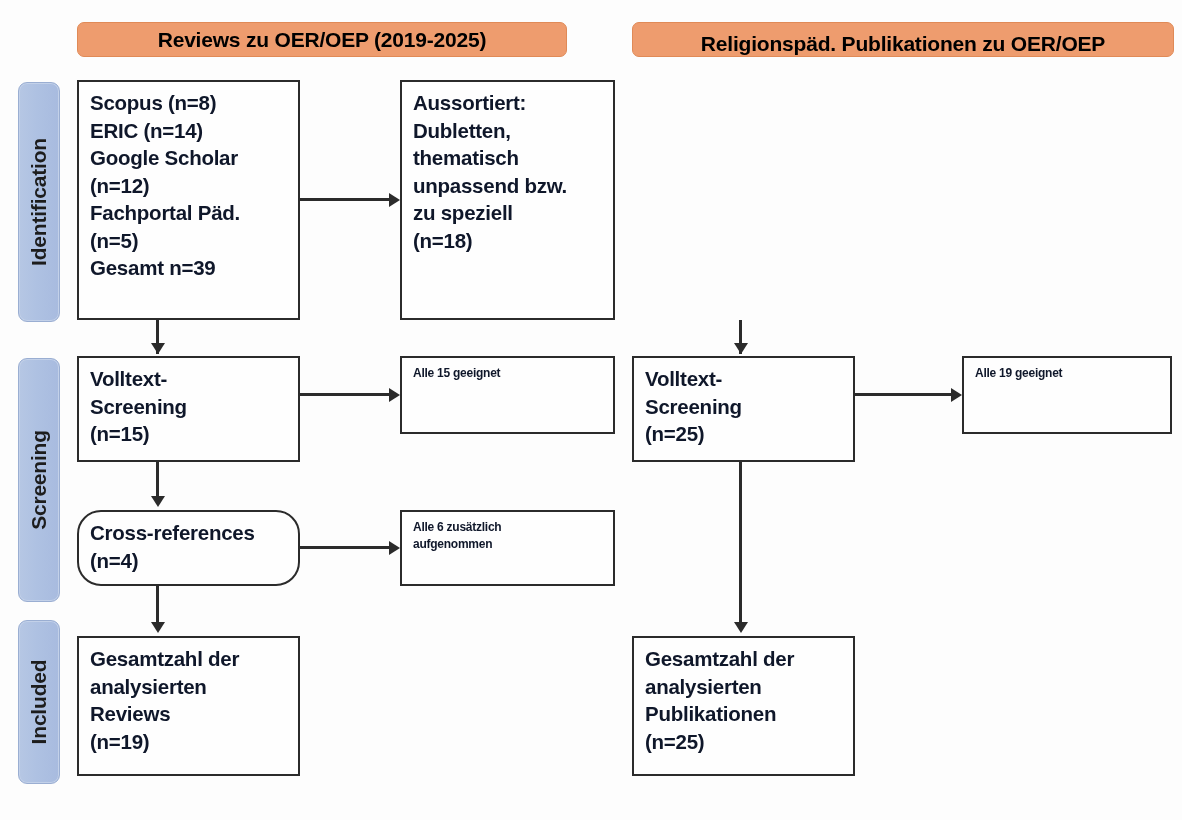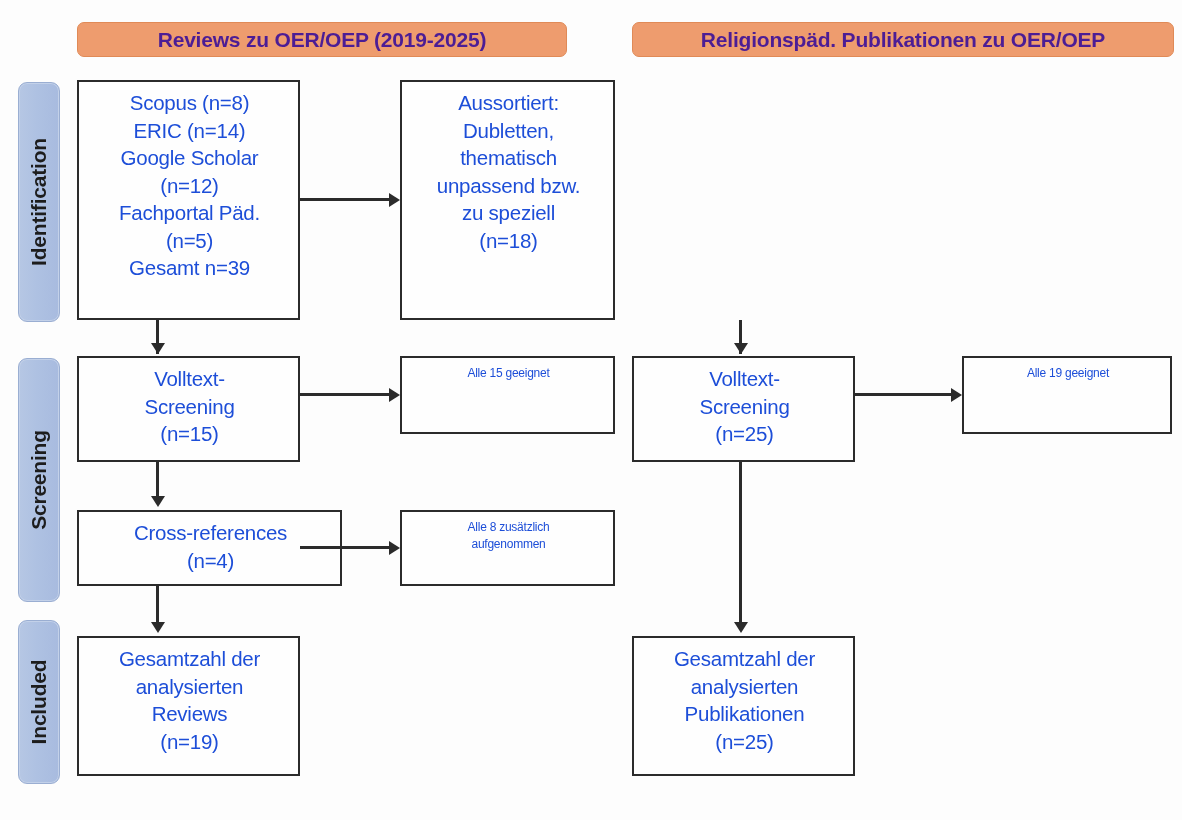--- a/index.html
+++ b/index.html
@@ -41,42 +41,41 @@
 
   
   .col-header {
     position: absolute;
     background: #ee9c6e;
     border: 1px solid #e08a57;
     border-radius: 7px;
     display: flex;
     align-items: center;
     justify-content: center;
-    color: #4c1d95;
+    color: #000000;
     font-size: 21px;
     font-weight: 700;
     letter-spacing: -0.2px;
   }
 
   
   .flow-box {
     position: absolute;
     background: #fefefe;
     border: 2.5px solid #2b2b2b;
     box-sizing: border-box;
     padding: 7px 9px 6px 11px;
   }
   .flow-box .box-text {
     font-size: 20.5px;
     line-height: 1.345;
-    color: #1d4ed8;
-    font-weight: 400;
+    color: #0f172a;
+    font-weight: 700;
     white-space: pre-line;
     letter-spacing: -0.25px;
-    text-align: center;
   }
   .flow-box.compact .box-text {
     font-size: 12px;
     line-height: 1.38;
   }
   .flow-box.wide .box-text {
     font-size: 19.5px;
     line-height: 1.30;
   }
 
@@ -122,21 +121,21 @@
   </div>
 
   <div class="stage-pill" style="left:18px; top:620px; width:40px; height:162px;">
     <span class="stage-label">Included</span>
   </div>
 
   <div class="col-header" style="left:77px; top:22px; width:488px; height:33px;">
     <span>Reviews zu OER/OEP (2019-2025)</span>
   </div>
 
-  <div class="col-header" style="left:632px; top:22px; width:540px; height:33px;">
+  <div class="col-header" style="left:632px; top:22px; width:540px; height:33px;align-items:flex-end;">
     <span>Religionspäd. Publikationen zu OER/OEP</span>
   </div>
 
   <div class="flow-box" style="left:77px; top:80px; width:223px; height:240px;">
     <div class="box-text">Scopus (n=8)
 ERIC (n=14)
 Google Scholar
 (n=12)
 Fachportal Päd.
 (n=5)
@@ -167,27 +166,27 @@
   <div class="flow-box compact" style="left:400px; top:356px; width:215px; height:78px;">
     <div class="box-text">Alle 15 geeignet</div>
   </div>
 
   <div class="conn-h" style="left:300px; top:393px; width:89px;"></div>
   <div class="arrow-right" style="left:389px; top:387.5px;"></div>
 
   <div class="conn-v" style="left:156px; top:462px; height:40px;"></div>
   <div class="arrow-down" style="left:150.5px; top:496px;"></div>
 
-  <div class="flow-box" style="left:77px; top:510px; width:265px; height:76px;">
+  <div class="flow-box" style="left:77px; top:510px; width:223px; height:76px;border-radius:24px;">
     <div class="box-text">Cross-references
 (n=4)</div>
   </div>
 
   <div class="flow-box compact" style="left:400px; top:510px; width:215px; height:76px;">
-    <div class="box-text">Alle 8 zusätzlich
+    <div class="box-text">Alle 6 zusätzlich
 aufgenommen</div>
   </div>
 
   <div class="conn-h" style="left:300px; top:546px; width:89px;"></div>
   <div class="arrow-right" style="left:389px; top:540.5px;"></div>
 
   <div class="conn-v" style="left:156px; top:586px; height:42px;"></div>
   <div class="arrow-down" style="left:150.5px; top:622px;"></div>
 
   <div class="flow-box" style="left:77px; top:636px; width:223px; height:140px;">

